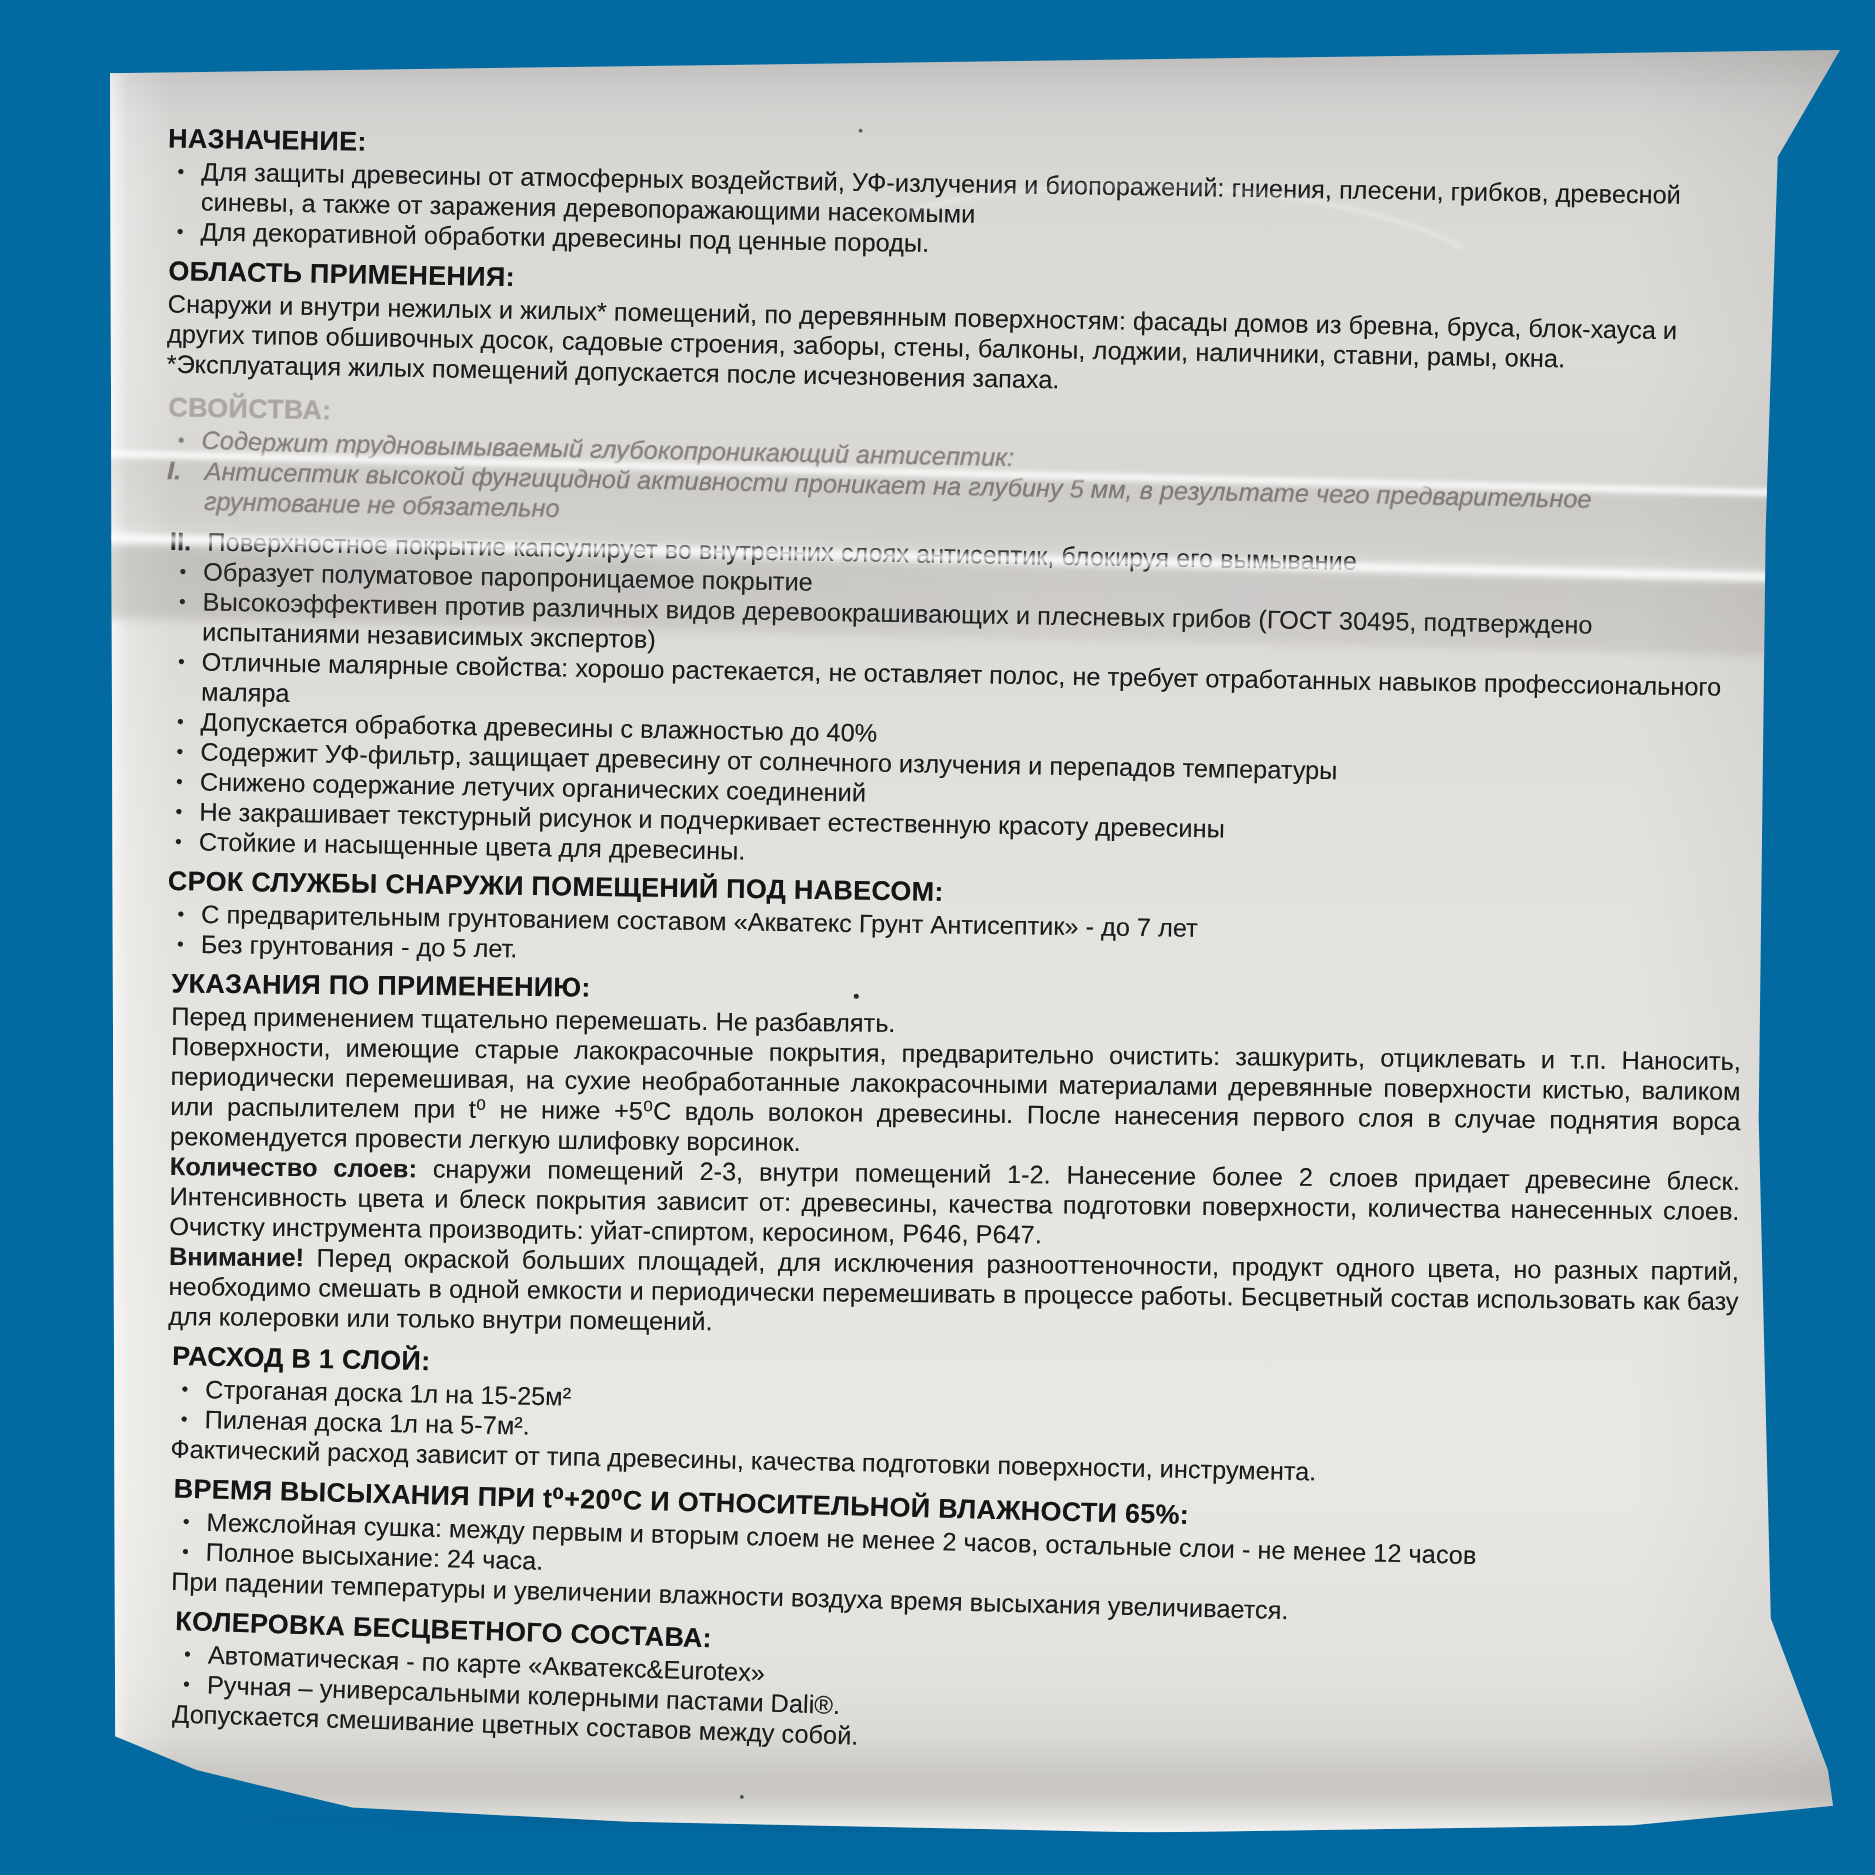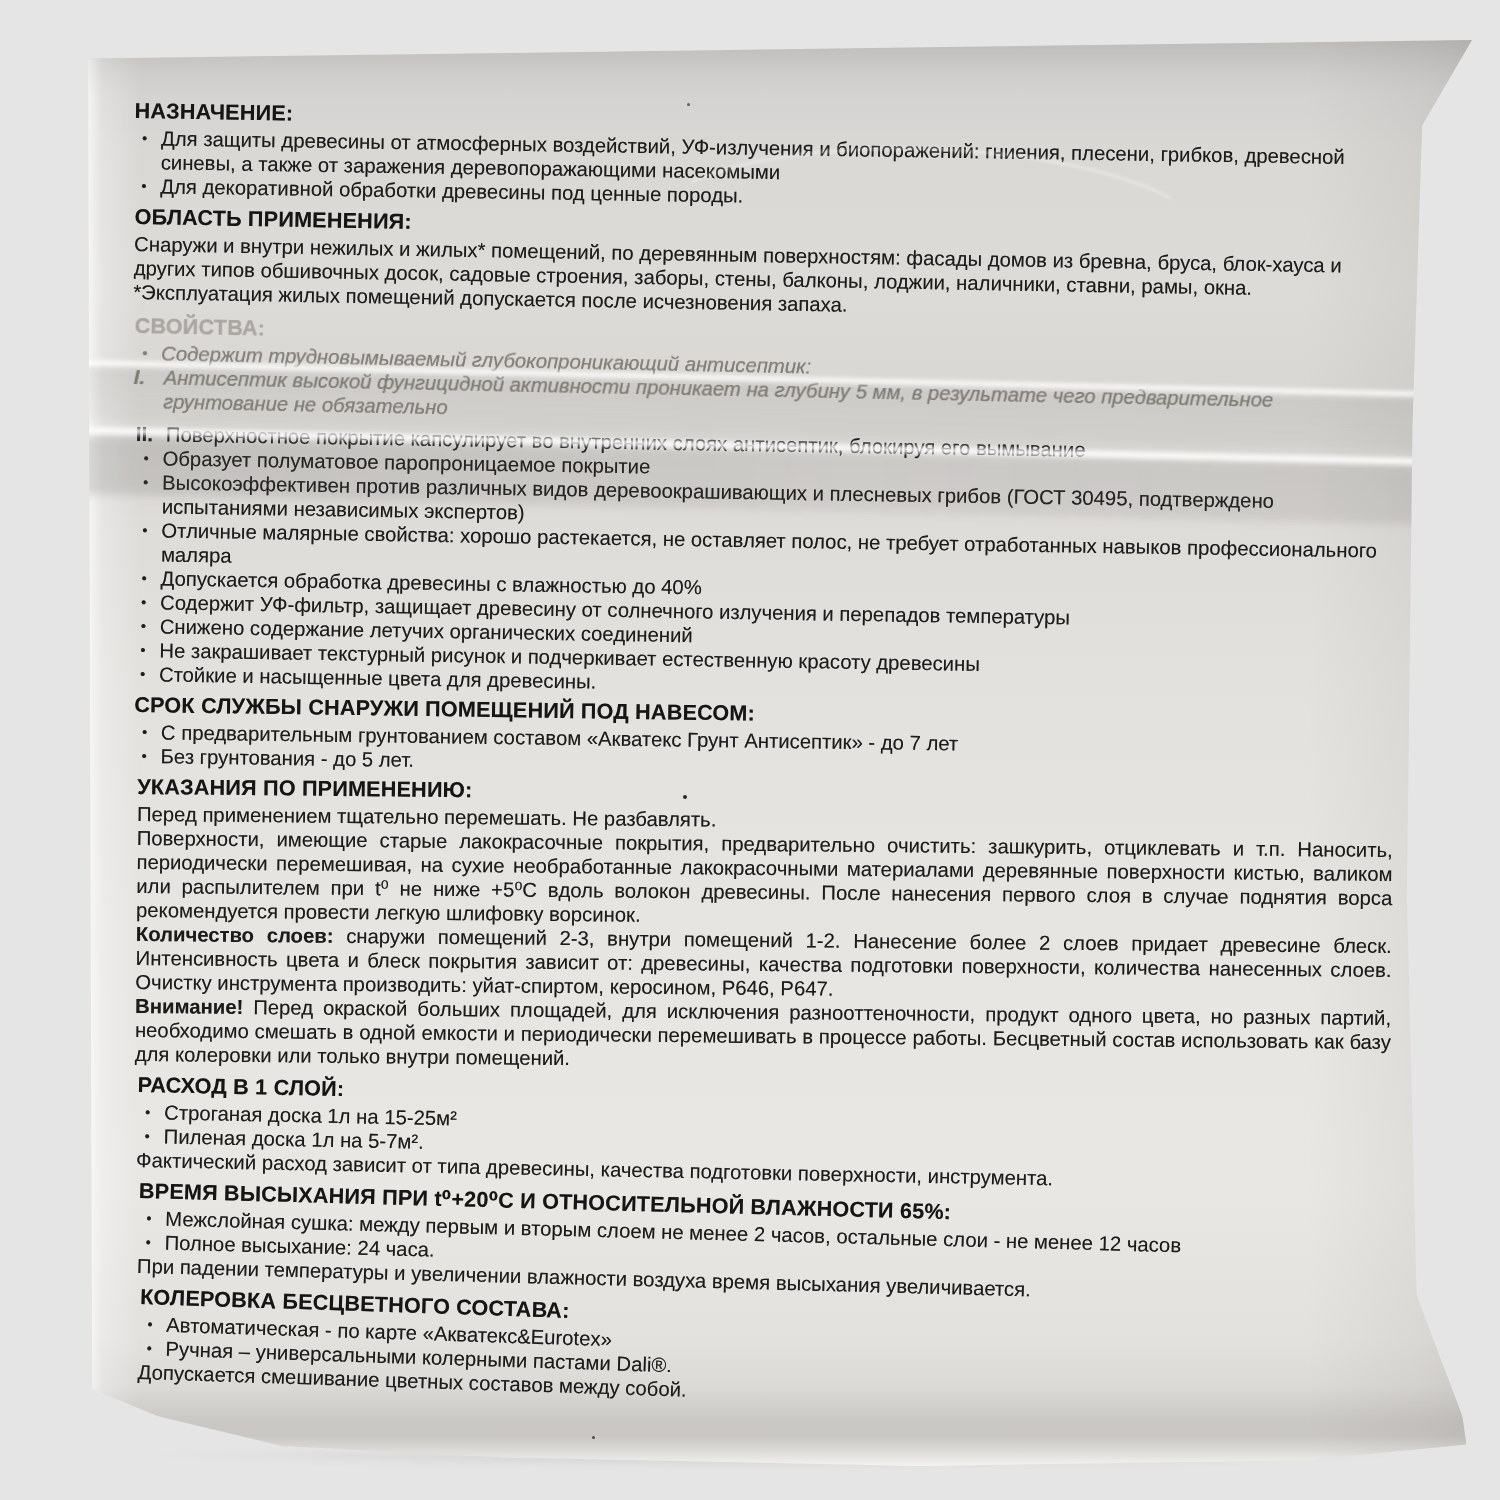--- a/index.html
+++ b/index.html
@@ -1,17 +1,17 @@
 <!DOCTYPE html>
 <html lang="ru"><head>
 <meta charset="utf-8">
 <style>
   html,body{margin:0;padding:0;background:#ffffff;}
   .scene{
-    position:relative;width:1500px;height:1500px;background:#e5e5e5;overflow:hidden;
+    position:relative;width:1500px;height:1500px;background:#0369a1;overflow:hidden;
     font-family:"Liberation Sans","DejaVu Sans",sans-serif;
   }
   
   .label{
     position:absolute;left:88px;top:40px;width:1384px;height:1426px;
     background:
       linear-gradient(90deg, rgba(255,255,255,.75) 0px, rgba(255,255,255,.28) 14px, rgba(255,255,255,0) 52px, rgba(255,255,255,0) 88%, rgba(96,92,88,.07) 96%, rgba(96,92,88,.12) 100%),
       linear-gradient(180deg,#c7c6c4 0px,#d2d1cf 34px,#d9d8d5 110px,#dcdbd8 250px,#d6d5d2 400px,#dedcd9 480px,#e2e1de 640px,#e6e5e2 900px,#e8e7e4 1150px,#e3e1de 1300px,#d6d4d1 1382px,#e2e0dd 1412px,#eeedea 1426px);
     clip-path:polygon(
       0% 1.3%, 100% 0%, 96.4% 6%, 95.7% 27%, 95.3% 60%, 96% 88%,

